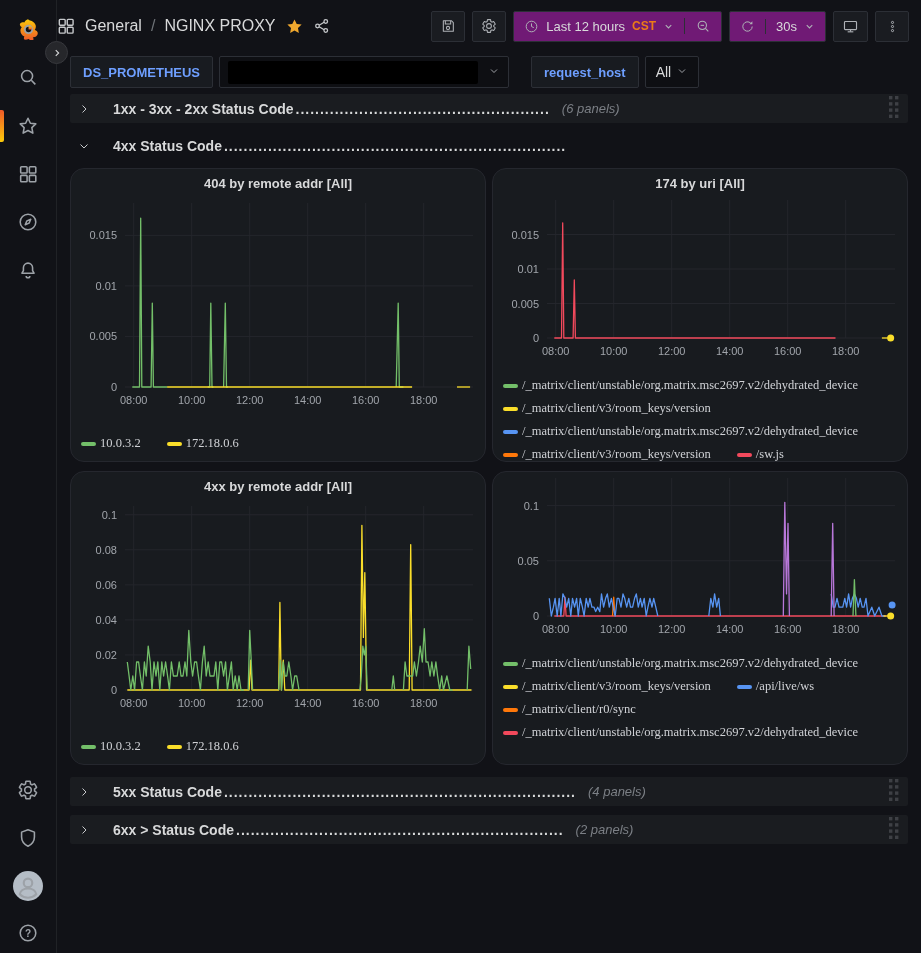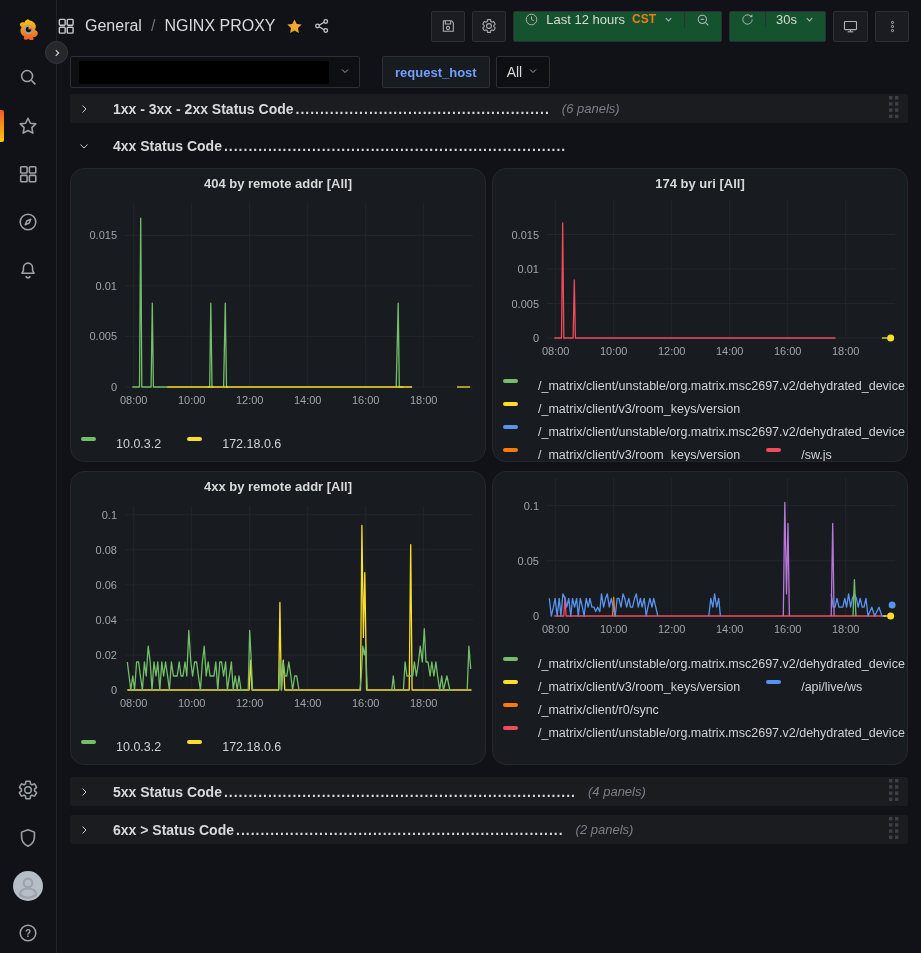--- a/index.html
+++ b/index.html
@@ -14,21 +14,21 @@
   .avatar-circle { width:30px; height:30px; border-radius:50%; background:#b5bdc6; display:flex; align-items:center; justify-content:center; }
 
   
   #topbar { position:absolute; left:42px; top:0; right:0; height:52px; display:flex; align-items:center; padding:0 12px 0 14px; }
   .crumb-group { display:flex; align-items:center; gap:9px; }
   .crumb-text { font-size:16px; color:#d8d9da; cursor:pointer; }
   .crumb-sep { font-size:16px; color:#6e7277; }
   .toolbar { margin-left:auto; display:flex; align-items:center; gap:7px; }
   .tb-btn { height:31px; min-width:34px; padding:0 8px; background:#1a1c21; border:1px solid #2c2f36; border-radius:2px; display:flex; align-items:center; justify-content:center; gap:7px; cursor:pointer; }
   .tb-btn svg { stroke:#aeb1b6; fill:none; stroke-width:1.6; }
-  .tb-group { display:flex; align-items:flex-start; height:31px; background:#14532d; border:1px solid #2c2f36; border-radius:2px; }
+  .tb-group { display:flex; align-items:center; height:31px; background:#701a75; border:1px solid #2c2f36; border-radius:2px; }
   .tb-seg { display:flex; align-items:center; gap:7px; padding:0 10px; cursor:pointer; }
   .tb-seg + .tb-seg { border-left:1px solid #2c2f36; }
   .tb-seg svg { stroke:#aeb1b6; fill:none; stroke-width:1.6; }
   .tb-label { font-size:13px; color:#d8d9da; white-space:nowrap; }
   .tz { color:#eb7b18; font-weight:700; font-size:12px; }
 
   
   #varbar { position:absolute; left:57px; top:52px; right:0; height:40px; display:flex; align-items:center; padding-left:13px; gap:6px; }
   .var-label { height:32px; padding:0 12px; background:#181b20; border:1px solid #2c2f36; border-radius:2px; display:flex; align-items:center; font-size:13px; font-weight:700; color:#6e9fff; cursor:pointer; }
   .var-drop { height:32px; background:#0e0f13; border:1px solid #2c2f36; border-radius:2px; display:flex; align-items:center; padding:0 8px; cursor:pointer; }
@@ -54,21 +54,21 @@
   #row-5xx { margin-bottom:9px; }
 
   .panel { height:294px; background:#181b1f; border:1px solid #25272e; border-radius:14px; overflow:hidden; display:flex; flex-direction:column; }
   .panel-title { text-align:center; font-size:13px; font-weight:700; color:#d8d9da; padding-top:7px; height:28px; cursor:pointer; white-space:nowrap; }
   .chart-wrap { padding-left:4px; }
   svg.chart text { font-family:"Liberation Sans",sans-serif; }
   .legend { padding:0 0 6px 10px; overflow:hidden; }
   .legend.bottom { margin-top:auto; }
   .legend.multi { margin-top:8px; }
   .legend-row { display:flex; align-items:center; height:23px; gap:26px; white-space:nowrap; overflow:hidden; }
-  .legend-item { display:flex; gap:20px; cursor:pointer; }
+  .legend-item { display:flex; align-items:center; gap:4px; cursor:pointer;font-family:Liberation Serif, serif; }
   .swatch { width:15px; height:4px; border-radius:2px; flex:0 0 auto; }
   .legend-label { font-size:12.5px; color:#d0d2d6; }
 </style>
 </head>
 <body>
 
 <div id="sidebar">
   <div class="side-icon" style="top:10px">
     <svg width="26" height="26" viewBox="0 0 24 24">
       <defs>
@@ -228,20 +228,21 @@
       <svg width="15" height="15" viewBox="0 0 24 24" fill="#aeb1b6" stroke="none">
           <circle cx="12" cy="5.5" r="1.7"></circle>
           <circle cx="12" cy="12" r="1.7"></circle>
           <circle cx="12" cy="18.5" r="1.7"></circle>
         </svg>
     </div>
   </div>
 </div>
 
 <div id="varbar">
+  <div class="var-label">DS_PROMETHEUS</div>
   <div class="var-drop" style="width:290px">
     <div class="redacted"></div>
     <span class="caret"><svg width="12" height="12" viewBox="0 0 24 24">
           <polyline points="6,9 12,15 18,9"></polyline>
         </svg></span>
   </div>
   <div class="var-gap"></div>
   <div class="var-label">request_host</div>
   <div class="var-drop" style="padding:0 10px">
     <span class="var-value">All</span>

